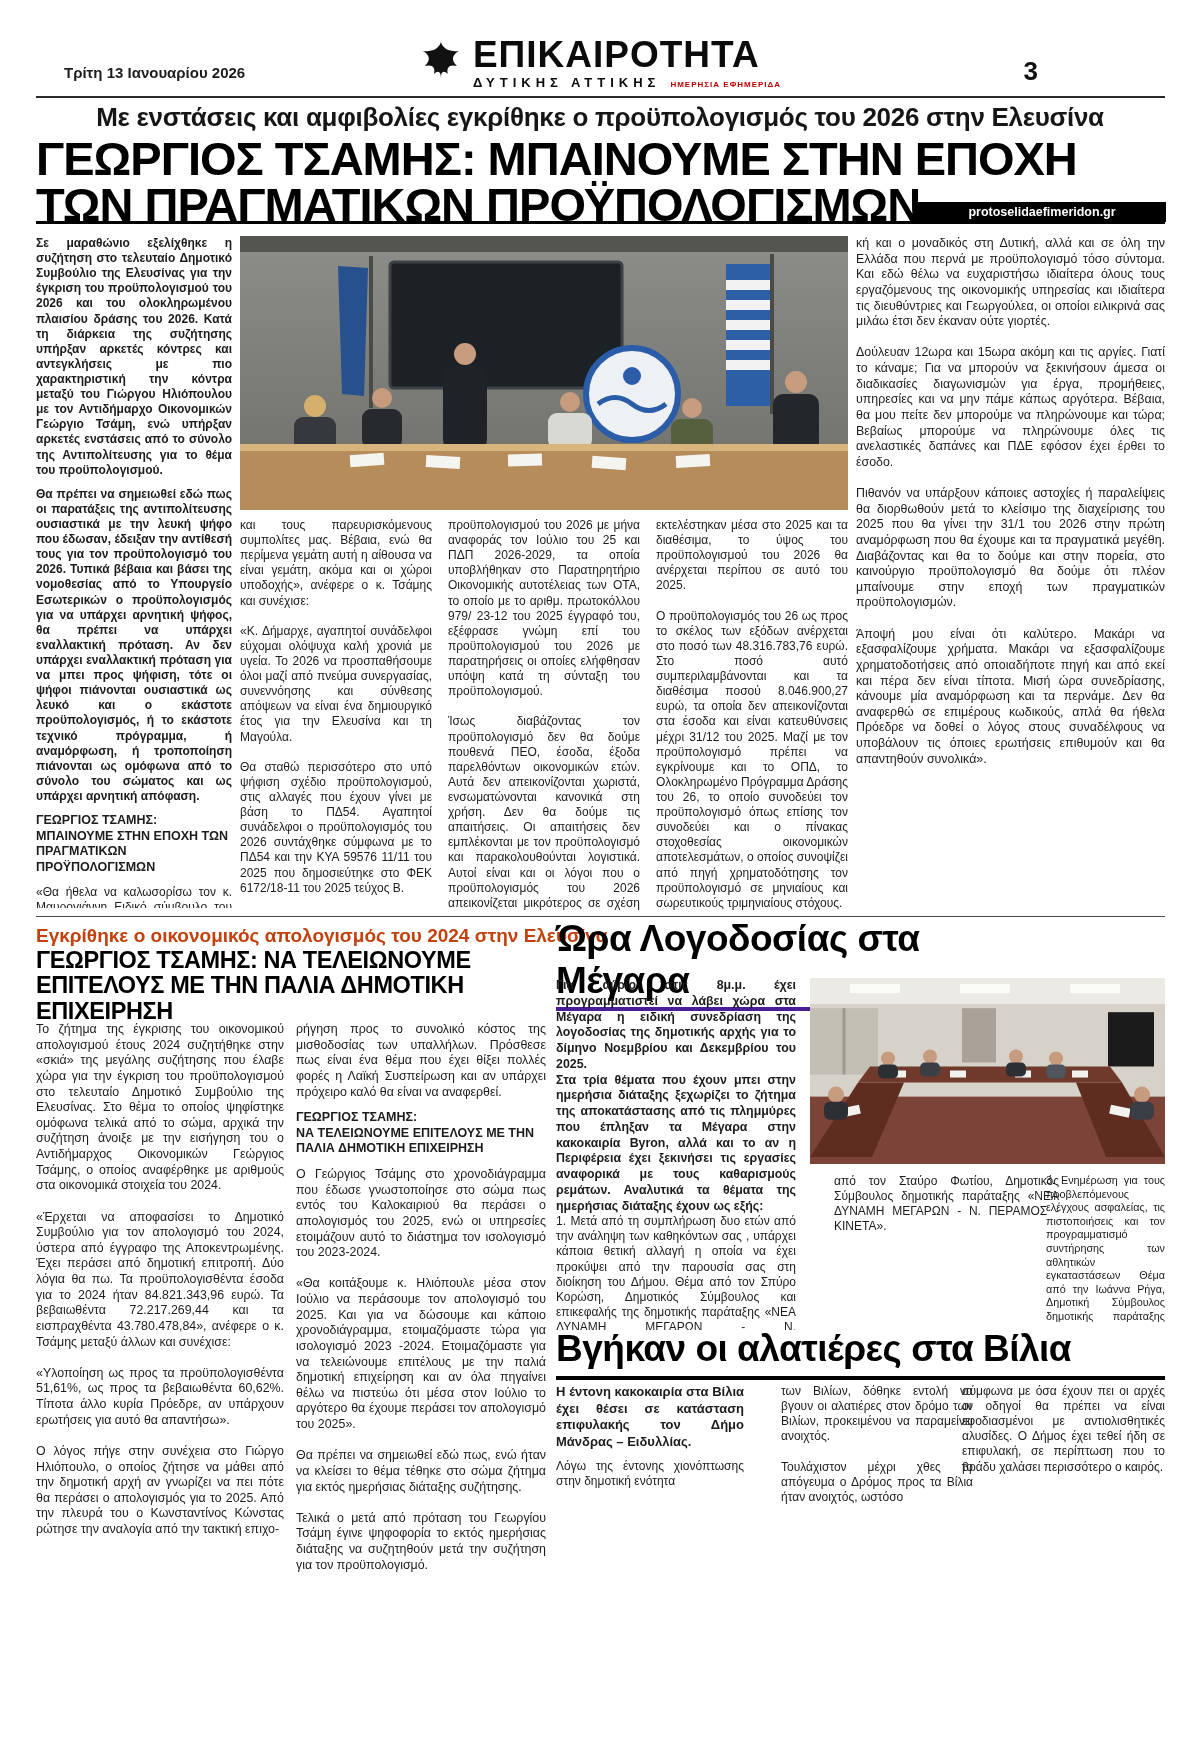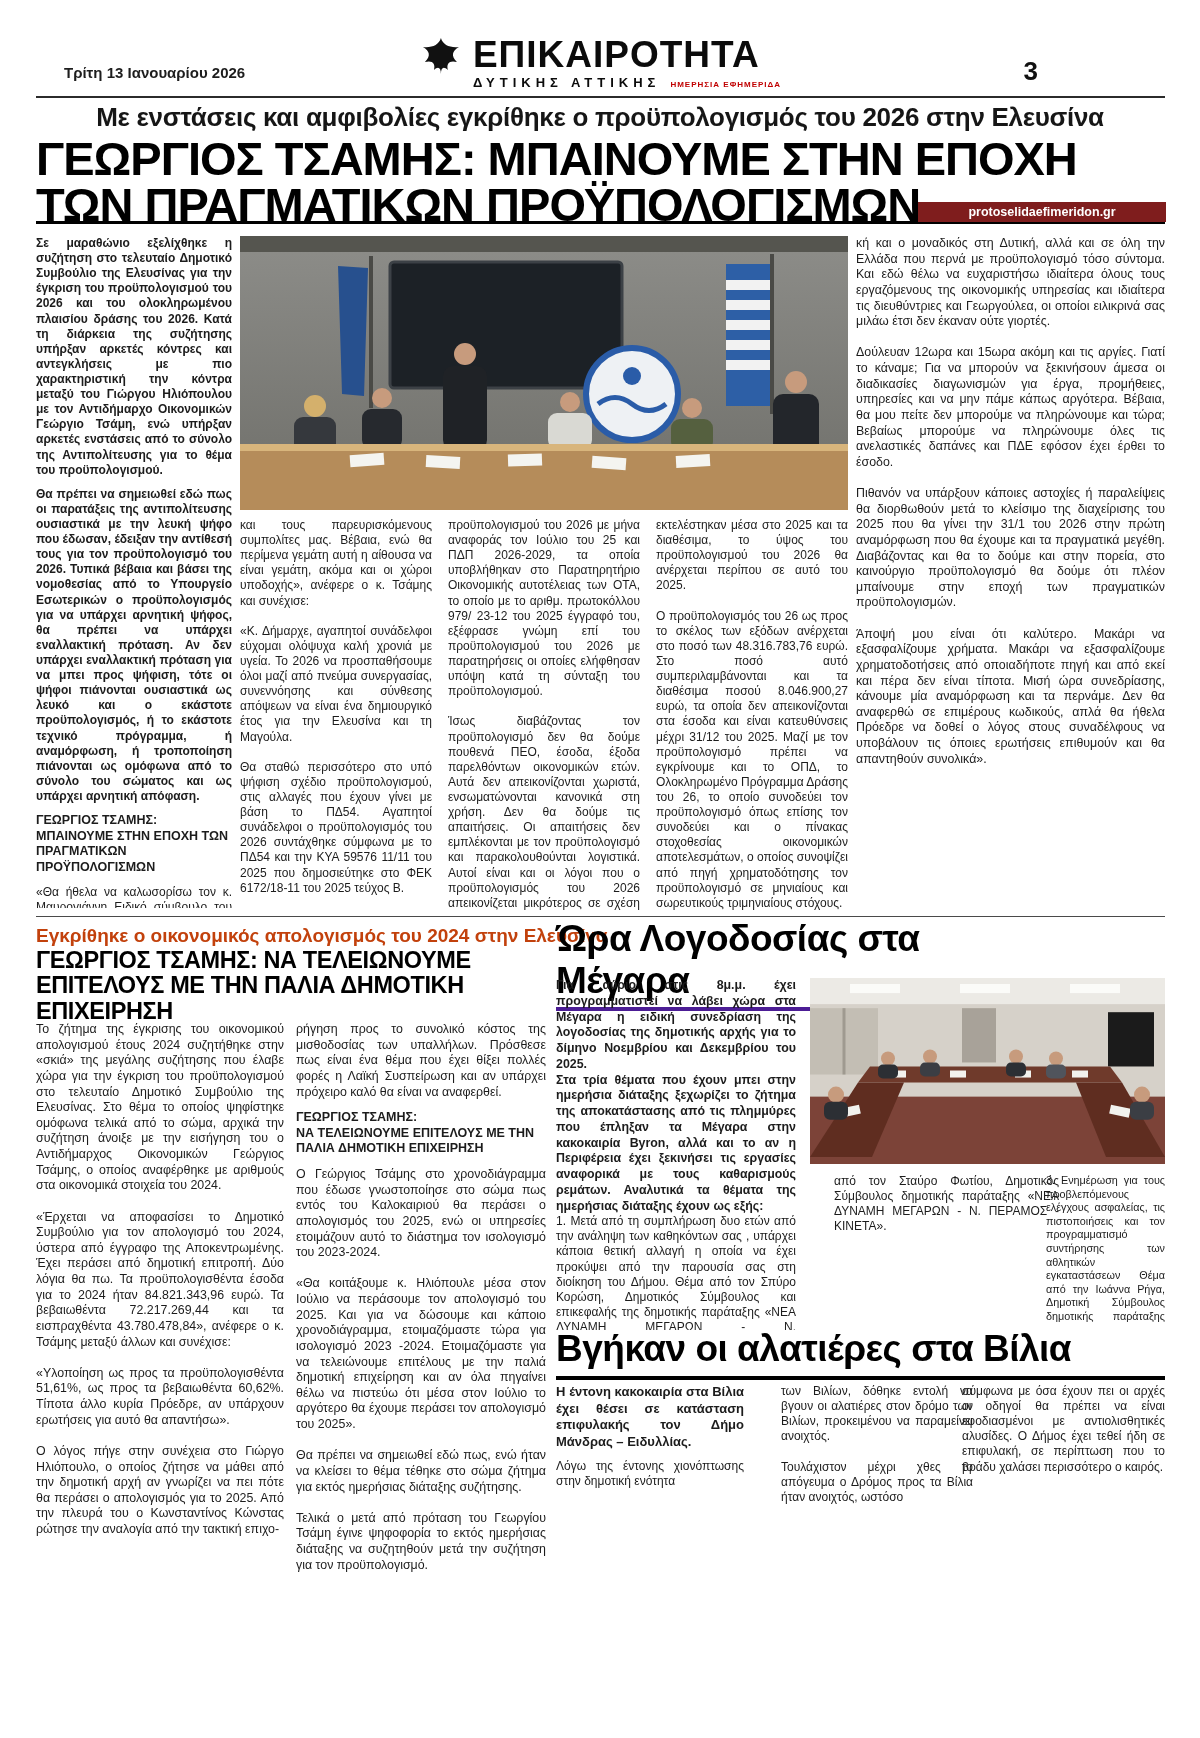--- a/index.html
+++ b/index.html
@@ -10,34 +10,34 @@
     font-family:"Liberation Sans","DejaVu Sans",sans-serif;
     overflow:hidden;
     padding-left:16px;
   }
   .abs { position:absolute; }
   .just { text-align:justify; text-justify:inter-word; white-space:pre-line; }
   .body-txt { font-size:12px; line-height:1.26; color:#1c1c1c; overflow:hidden; }
 
   
   .date { left:64px; top:64px; font-size:15px; font-weight:700; color:#1d1d1d; }
-  .masthead { left:50%; top:36px; transform:translateX(-50%); display:flex; gap:10px; }
+  .masthead { left:50%; top:36px; transform:translateX(-50%); display:flex; align-items:center; gap:10px; }
   .mast-text { display:flex; flex-direction:column; }
   .mast-title { font-size:37px; font-weight:900; letter-spacing:1px; color:#0b0b0b; line-height:1; }
   .mast-sub-row { display:flex; align-items:baseline; gap:10px; margin-top:2px; }
   .mast-sub { font-size:13px; font-weight:700; letter-spacing:5px; color:#0b0b0b; }
   .mast-tag { font-size:8px; font-weight:700; color:#c00000; letter-spacing:1px; }
   .pagenum { right:162px; top:56px; font-size:26px; font-weight:700; color:#111; }
   .header-rule { left:36px; width:1129px; top:96px; height:2px; background:#2b2b2b; }
 
   
   .kicker { left:60px; width:1080px; top:102px; text-align:center; font-size:26px; font-weight:600; color:#161616; letter-spacing:-0.3px; }
   .headline1 { left:36px; top:136px; width:1130px; font-size:47px; font-weight:900; letter-spacing:-1px; line-height:0.97; color:#000; }
   .headline-bar { left:36px; top:221px; width:1129px; height:3px; background:#000; }
-  .watermark { left:918px; top:202px; width:248px; height:20px; background:#7f1d1d; color:#fff;
+  .watermark { left:918px; top:202px; width:248px; height:20px; background:#000000; color:#fff;
                font-size:12.5px; font-weight:700; display:flex; align-items:center; justify-content:center; }
 
   .m-col1 { left:36px; top:236px; width:196px; height:672px; overflow:hidden; }
   .m-col1 p { margin-bottom:9px; }
   .lead-bold { font-weight:700; }
   .sub-head { font-weight:800; font-size:12.5px; line-height:1.25; margin:4px 0 8px 0; white-space:pre-line; }
 
   .m-photo { left:240px; top:236px; width:608px; height:274px; background:#777; overflow:hidden; }
   .m-photo svg, .a3-photo svg { display:block; width:100%; height:100%; }
 

